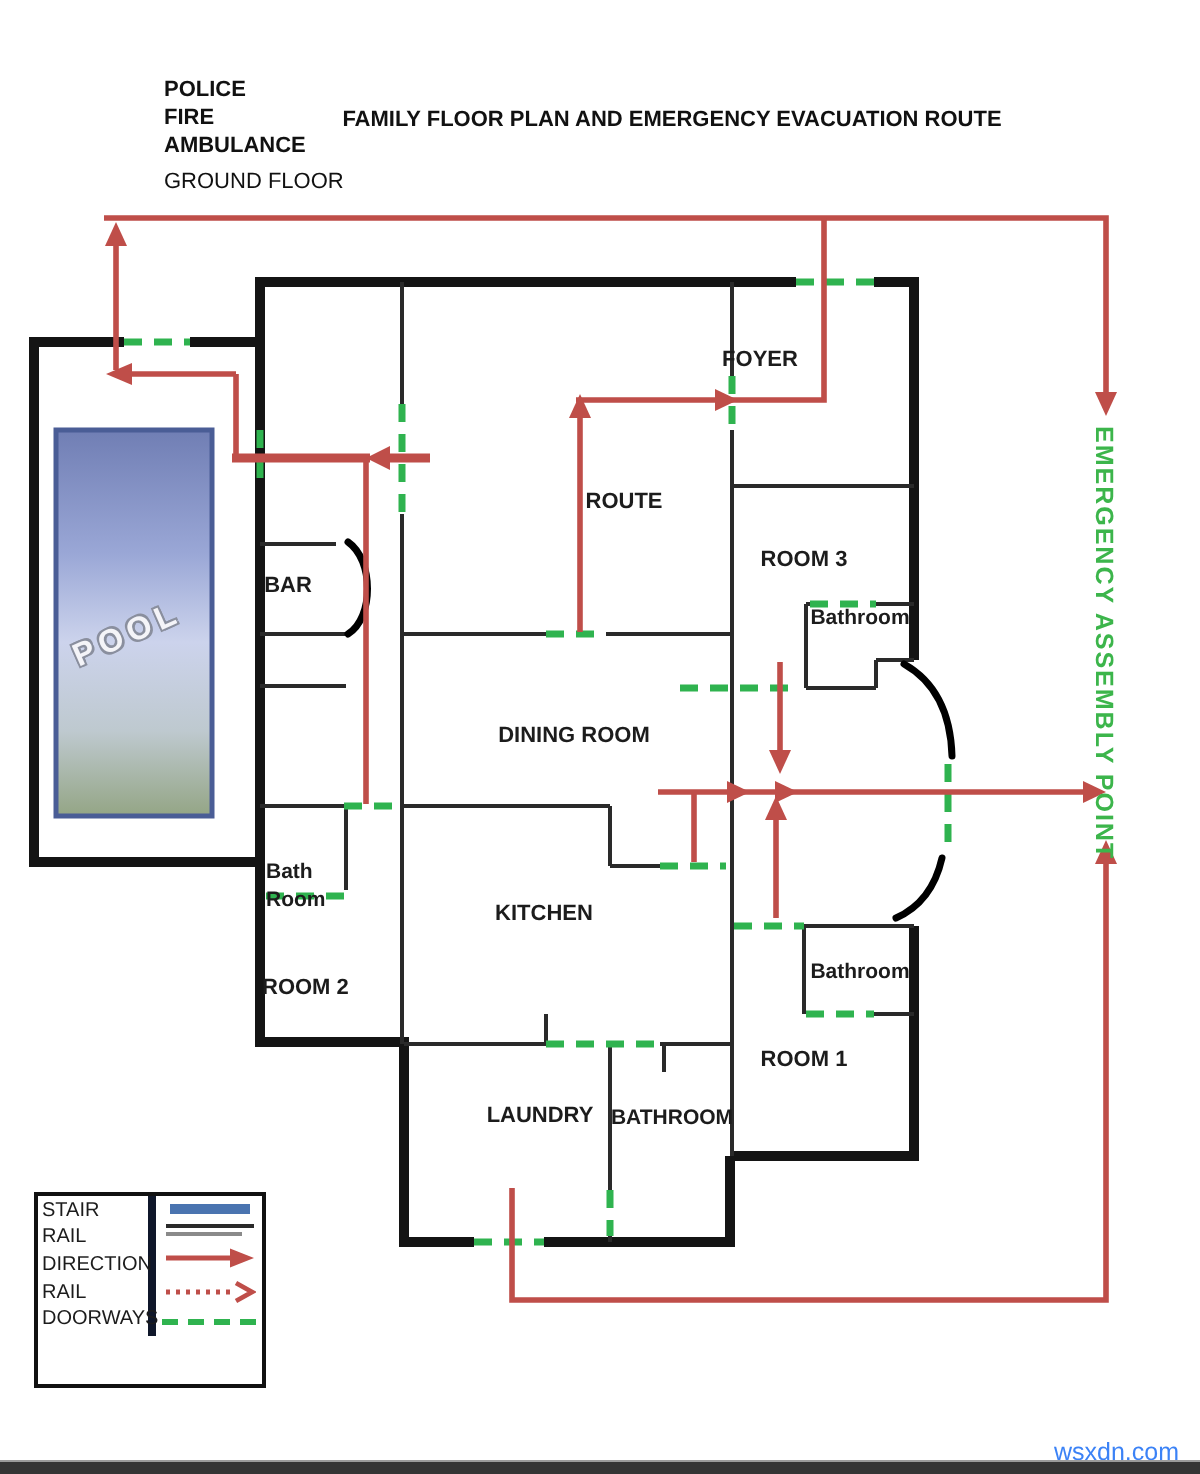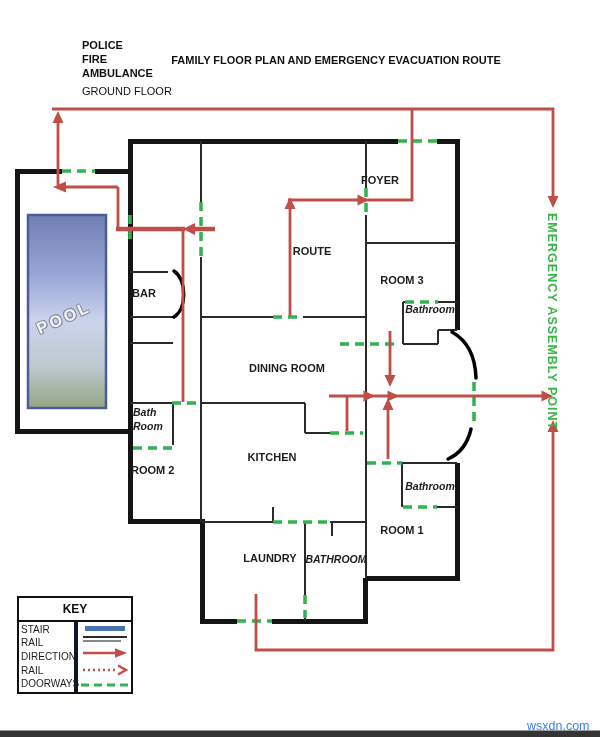--- a/index.html
+++ b/index.html
@@ -5,22 +5,22 @@
   html,body{margin:0;padding:0;background:#ffffff;}
   #stage{
     position:relative;width:600px;height:737px;background:#ffffff;overflow:hidden;
     font-family:"Liberation Sans",sans-serif;
   }
   .abs{position:absolute;}
   .label{
     position:absolute;transform:translate(-50%,-50%);
     font-weight:bold;font-size:11px;color:#1c1c1c;white-space:nowrap;text-align:center;
   }
-  .label.small{font-size:10.5px;font-style:italic;}
-  .label.leftalign{transform:none;}
+  .label.small{font-size:10.5px;}
+  .label.leftalign{transform:none;margin-top:24px;}
   .title{
     position:absolute;left:336px;top:13px;transform:translateX(-50%);
     font-weight:bold;font-size:11px;color:#111;white-space:nowrap;margin-top:41px;
   }
   .svc{position:absolute;left:82px;top:38px;font-weight:bold;font-size:11px;color:#111;line-height:14.2px;}
   .floorlbl{position:absolute;left:82px;top:85px;font-weight:normal;font-size:11px;color:#111;}
   .pool-label{
     position:absolute;left:64px;top:318px;
     transform:translate(-50%,-50%) rotate(-24deg);
     font-weight:bold;font-size:16px;letter-spacing:3px;color:#f4f4f8;
@@ -200,21 +200,20 @@
   <div class="label small" style="left:430px;top:486px">Bathroom</div>
   <div class="label" style="left:402px;top:530px">ROOM 1</div>
   <div class="label" style="left:270px;top:558px">LAUNDRY</div>
   <div class="label small" style="left:336px;top:559px">BATHROOM</div>
 
   <div class="pool-label">POOL</div>
 
   <div class="assembly">EMERGENCY ASSEMBLY POINT</div>
 
   <div class="key-box">
-    <div class="key-header">KEY</div>
     <div class="key-body">
       <div class="key-labels">
         <div>STAIR</div>
         <div>RAIL</div>
         <div>DIRECTION</div>
         <div>RAIL</div>
         <div>DOORWAYS</div>
       </div>
       <div class="key-symbols">
         <span class="sym sym-stair"></span>

